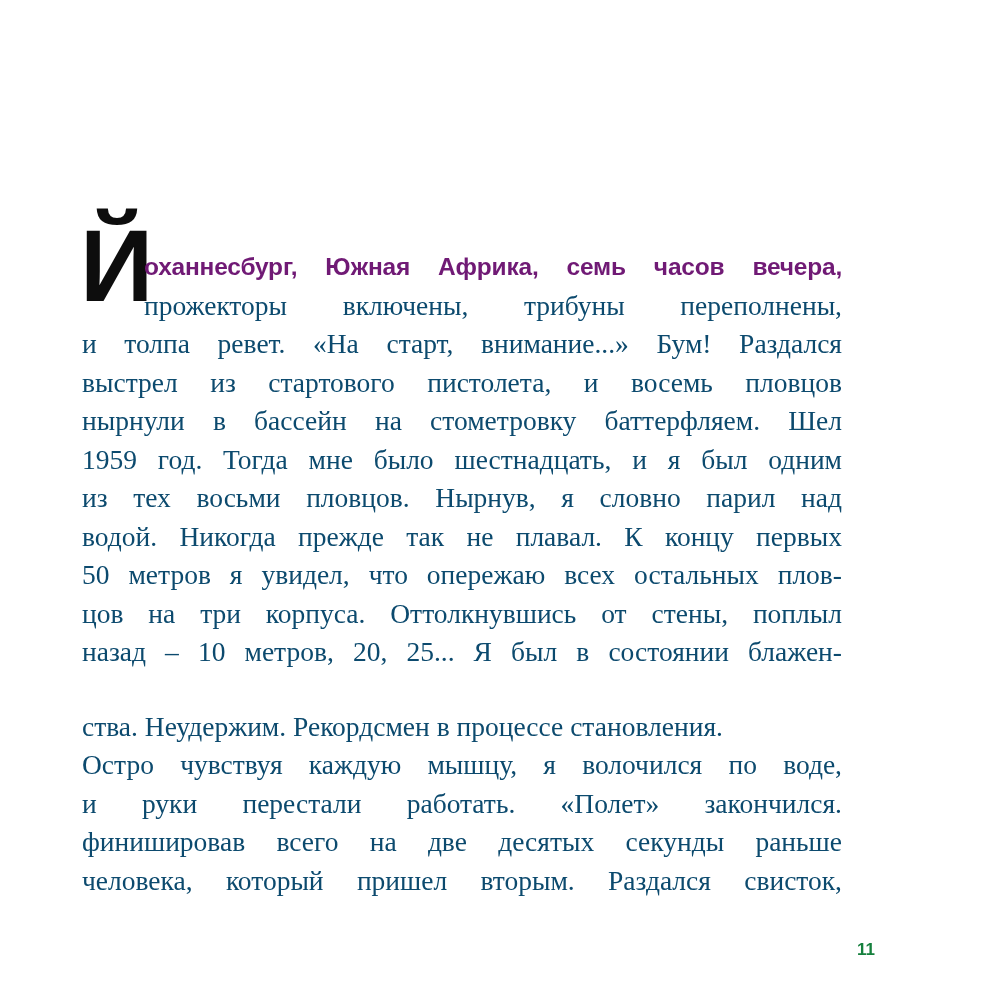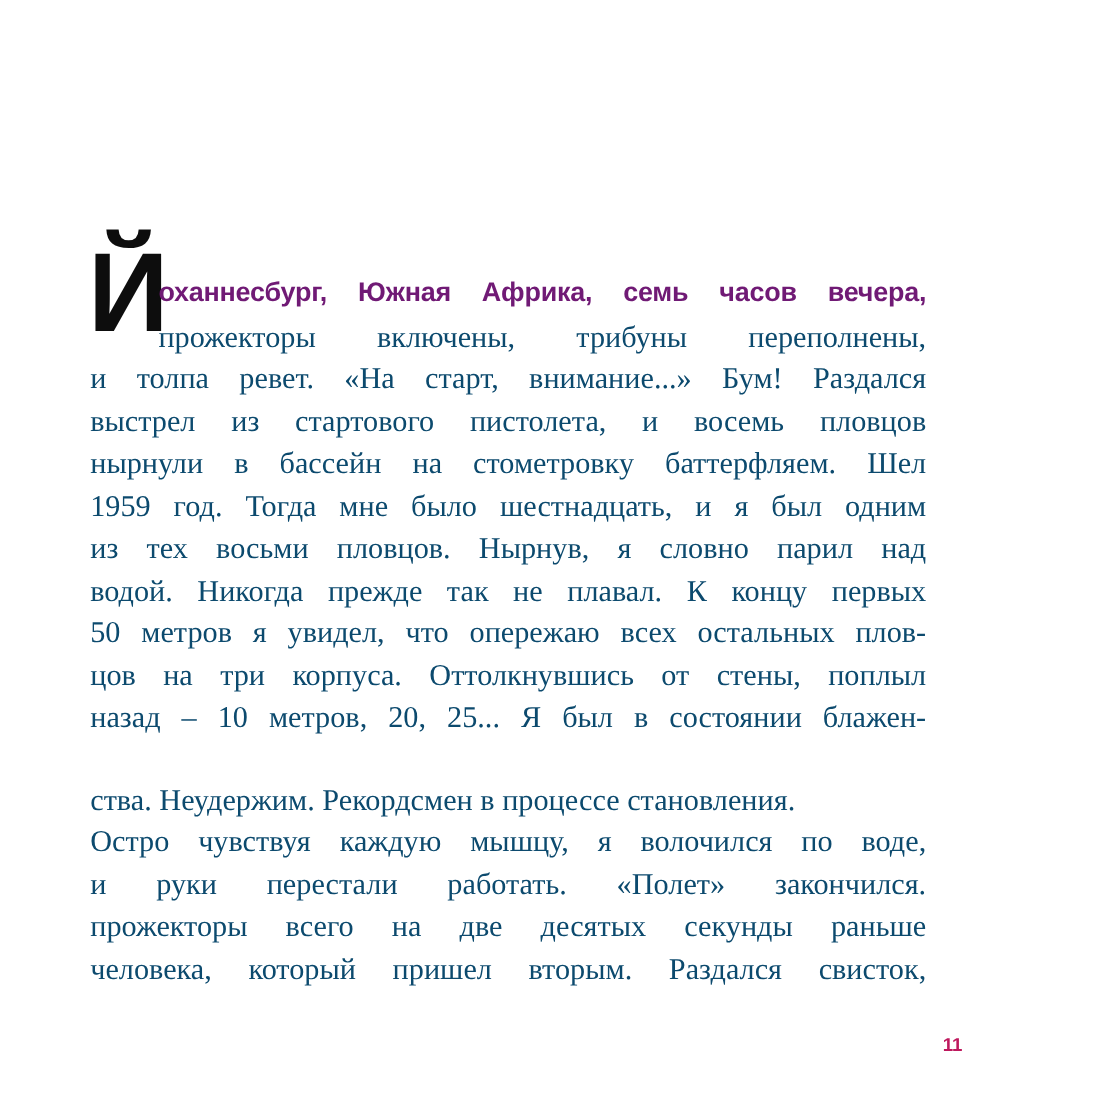--- a/index.html
+++ b/index.html
@@ -66,21 +66,21 @@
       color: #0d0d0d;
       letter-spacing: -2px;
     }
     .page-number {
       position: absolute;
       left: 857px;
       top: 940px;
       font-family: "Liberation Sans", "DejaVu Sans", sans-serif;
       font-weight: bold;
       font-size: 17px;
-      color: #be185d;
+      color: #15803d;
     }
   </style>
 </head>
 <body>
 
 <div class="page">
 
   <div class="drop-cap">Й</div>
 
   <div class="text-block">
@@ -93,18 +93,18 @@
     <div class="line">1959 год. Тогда мне было шестнадцать, и я был одним</div>
     <div class="line">из тех восьми пловцов. Нырнув, я словно парил над</div>
     <div class="line">водой. Никогда прежде так не плавал. К концу первых</div>
     <div class="line">50 метров я увидел, что опережаю всех остальных плов-</div>
     <div class="line">цов на три корпуса. Оттолкнувшись от стены, поплыл</div>
     <div class="line">назад – 10 метров, 20, 25... Я был в состоянии блажен-</div>
     <div class="line last">ства. Неудержим. Рекордсмен в процессе становления.</div>
 
     <div class="line">Остро чувствуя каждую мышцу, я волочился по воде,</div>
     <div class="line">и руки перестали работать. «Полет» закончился.</div>
-    <div class="line">прожекторы всего на две десятых секунды раньше</div>
+    <div class="line">финишировав всего на две десятых секунды раньше</div>
     <div class="line">человека, который пришел вторым. Раздался свисток,</div>
   </div>
 
   <div class="page-number">11</div>
 </div>
 
 </body></html>

